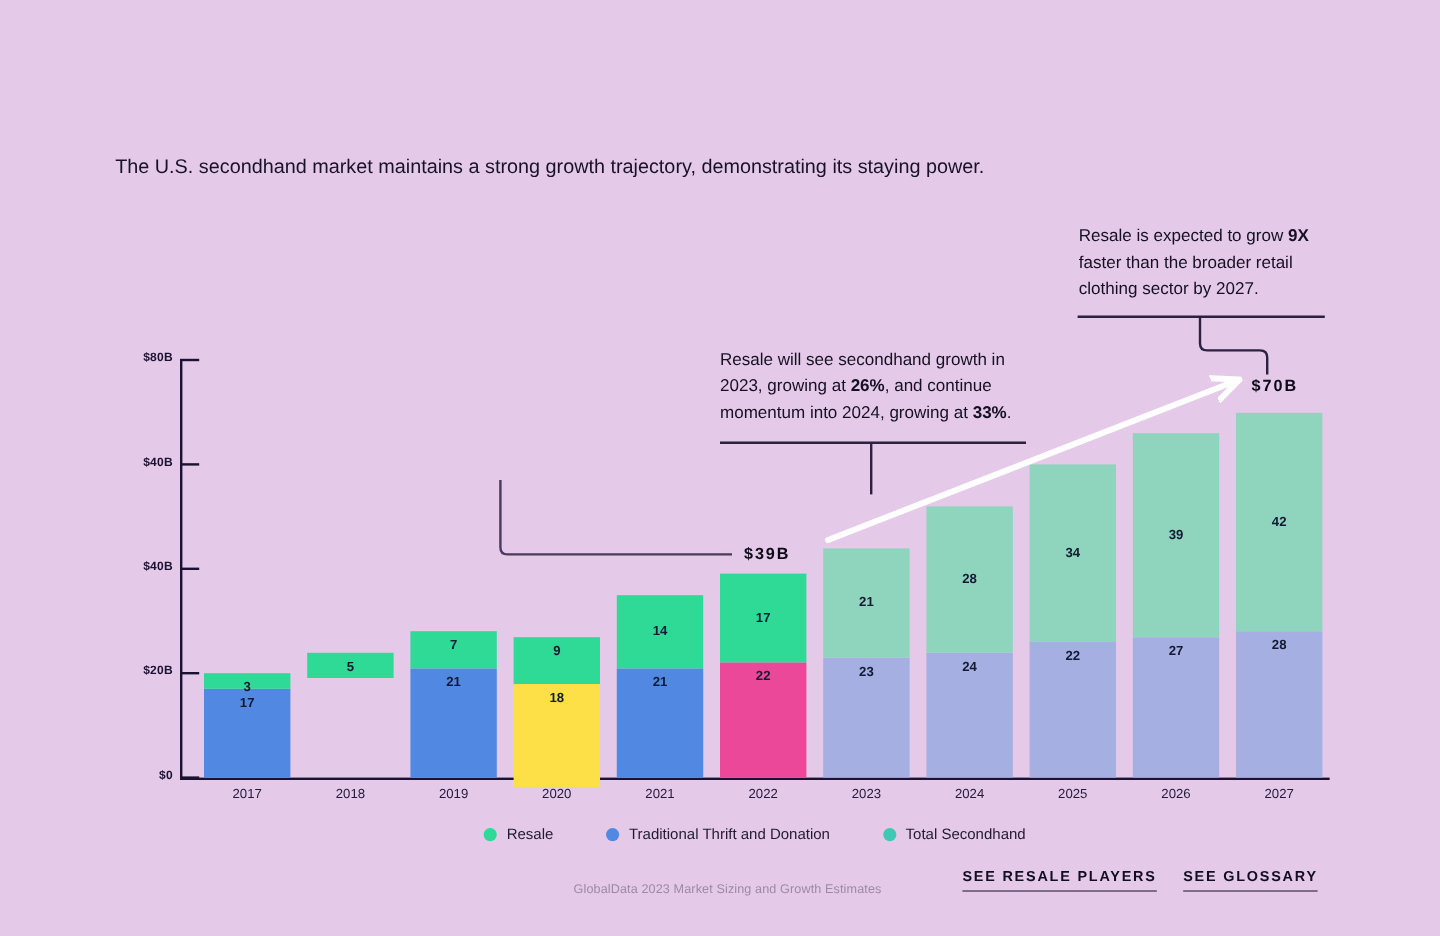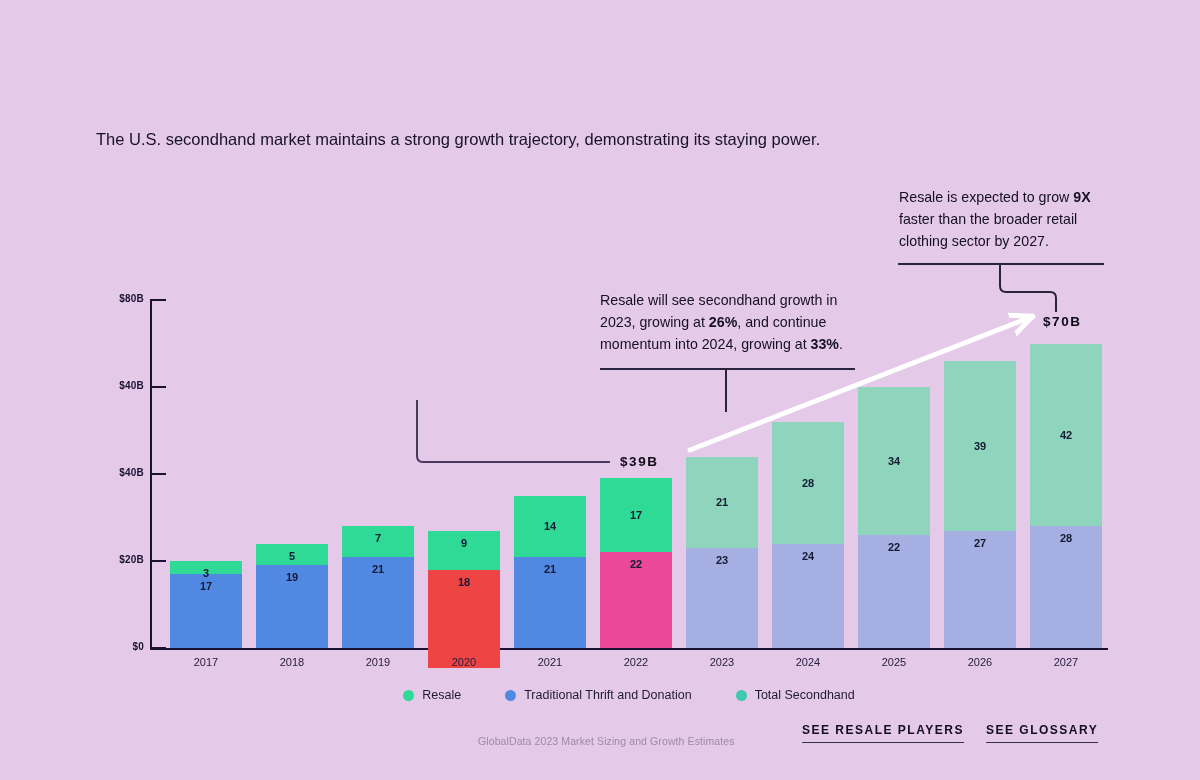--- a/index.html
+++ b/index.html
@@ -112,35 +112,32 @@
       <div class="ylabel" style="top: 380px;">$40B</div>
       <div class="ytick" style="top: 299px;"></div>
       <div class="ylabel" style="top: 293px;">$80B</div>
       <div class="seg lower" style="left: 170px; top: 574.05px; height: 73.95px; background: rgb(81, 137, 226);">
         <span>17</span>
       </div>
       <div class="seg upper" style="left: 170px; top: 561px; height: 13.05px; background: rgb(47, 217, 150);">
         <span>3</span>
       </div>
       <div class="xlabel" style="left: 163px;">2017</div>
-      <div class="seg lower" style="left: 256px; top: 565.35px; height: 82.65px; background: rgb(81, 137, 226);">
-        <span>19</span>
-      </div>
       <div class="seg upper" style="left: 256px; top: 543.6px; height: 21.75px; background: rgb(47, 217, 150);">
         <span>5</span>
       </div>
       <div class="xlabel" style="left: 249px;">2018</div>
       <div class="seg lower" style="left: 342px; top: 556.65px; height: 91.35px; background: rgb(81, 137, 226);">
         <span>21</span>
       </div>
       <div class="seg upper" style="left: 342px; top: 526.2px; height: 30.45px; background: rgb(47, 217, 150);">
         <span>7</span>
       </div>
       <div class="xlabel" style="left: 335px;">2019</div>
-      <div class="seg lower" style="left: 428px; top: 569.7px; height: 98px; background: #ef4444;">
+      <div class="seg lower" style="left: 428px; top: 569.7px; height: 86px; background: #fde047;">
         <span>18</span>
       </div>
       <div class="seg upper" style="left: 428px; top: 530.55px; height: 39.15px; background: rgb(47, 217, 150);">
         <span>9</span>
       </div>
       <div class="xlabel" style="left: 421px;">2020</div>
       <div class="seg lower" style="left: 514px; top: 556.65px; height: 91.35px; background: rgb(81, 137, 226);">
         <span>21</span>
       </div>
       <div class="seg upper tall" style="left: 514px; top: 495.75px; height: 60.9px; background: rgb(47, 217, 150);">

